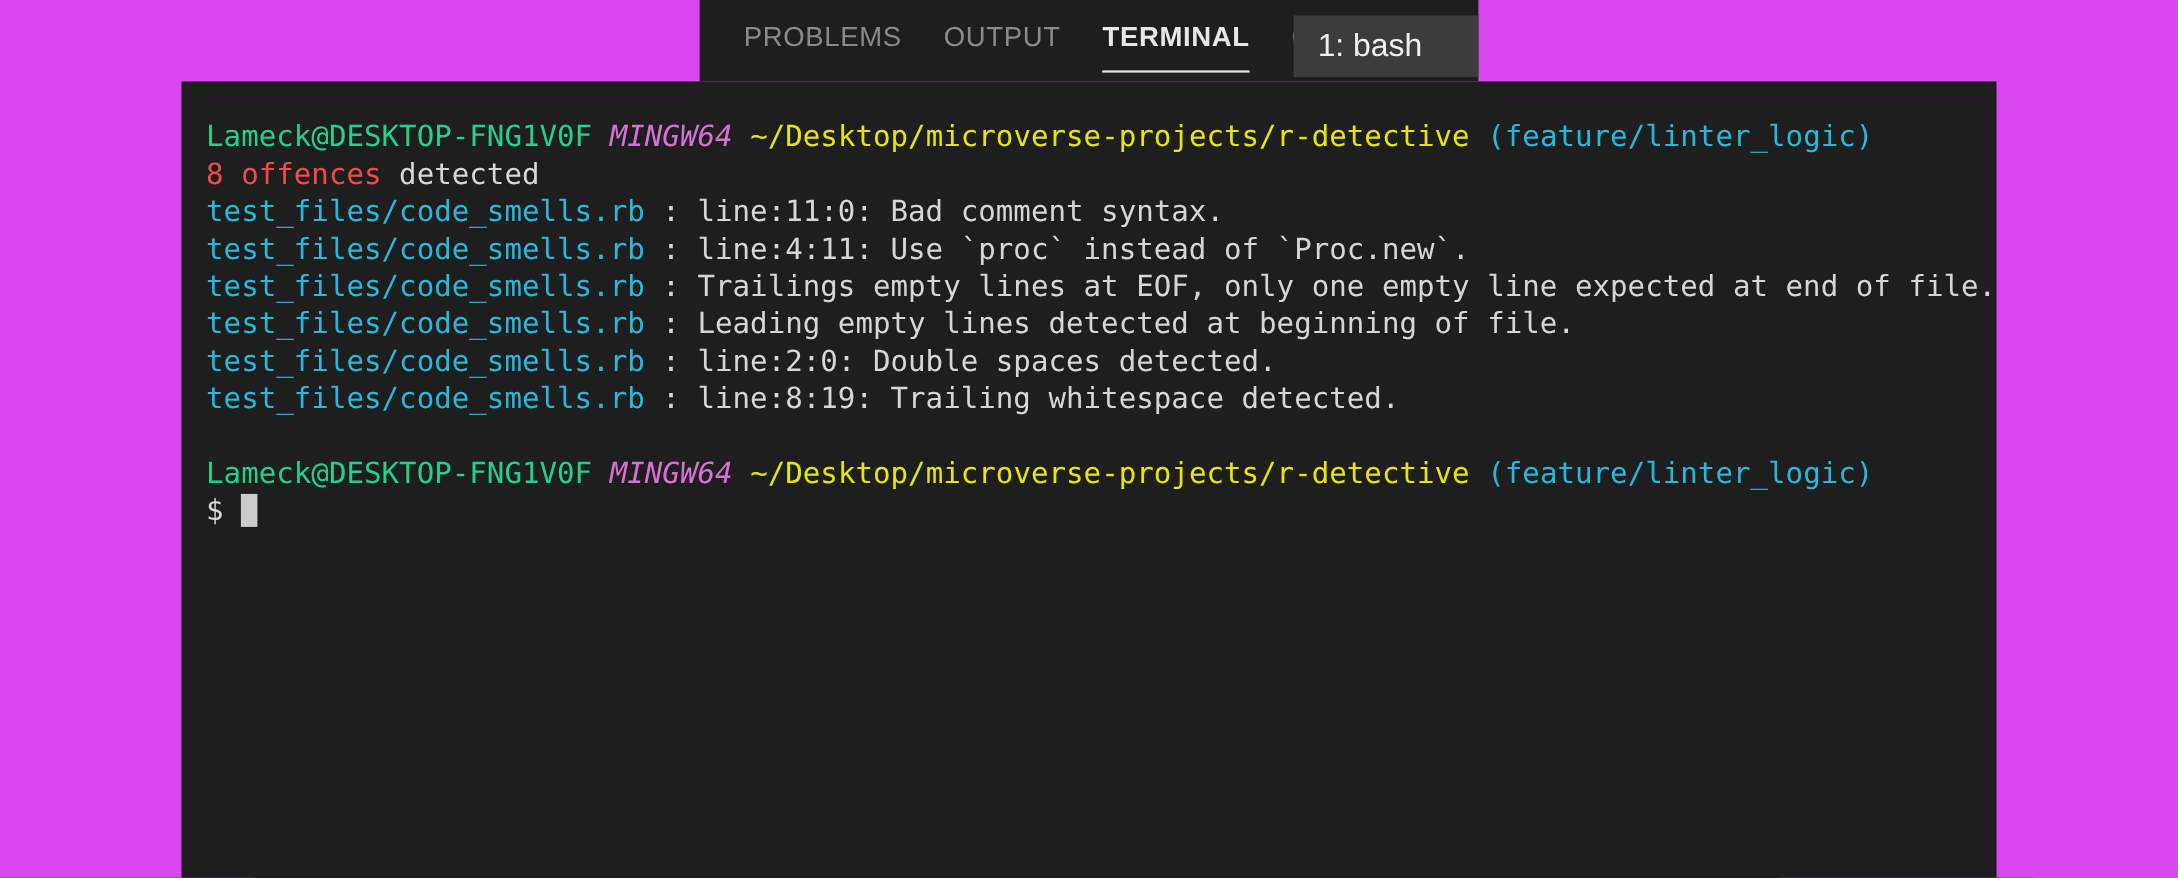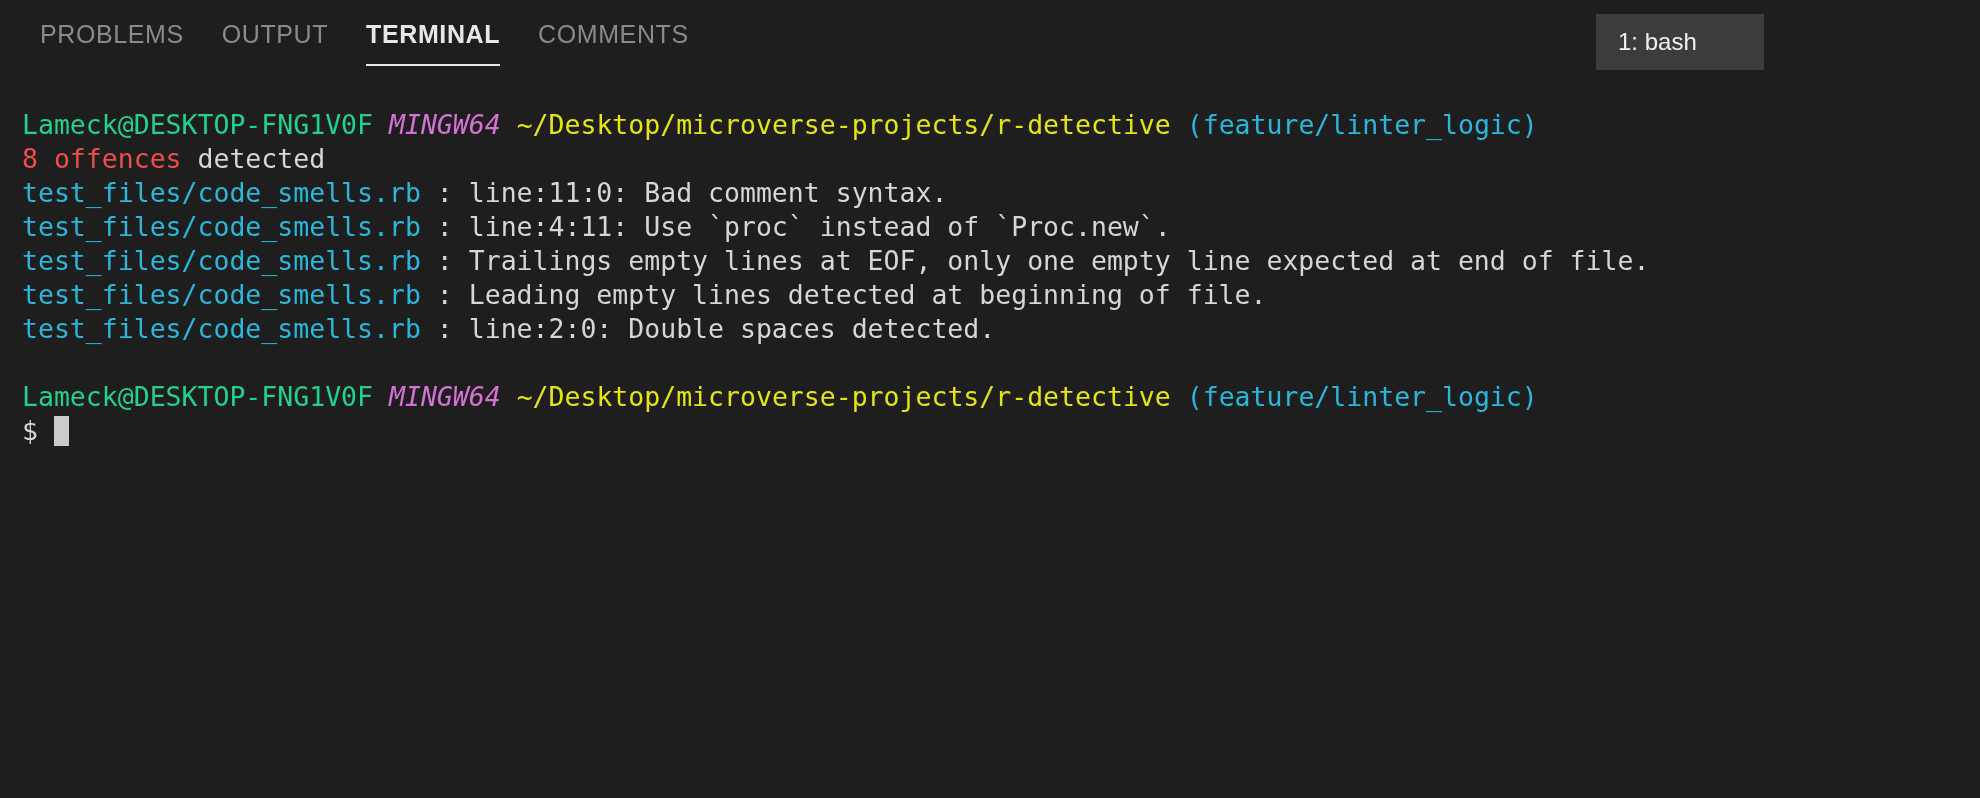--- a/index.html
+++ b/index.html
@@ -10,25 +10,26 @@
   }
   body {
     width: 1980px;
     height: 798px;
     overflow: hidden;
     font-family: "DejaVu Sans Mono", "Liberation Mono", monospace;
   }
 
   .panel {
     position: relative;
-    width: 1764px;
+    width: 1980px;
     height: 798px;
-    background: #f9a8d4;
+    background: #d946ef;
     display: flex;
     flex-direction: column;
+    align-items: center;
   }
 
   
   .panel-header {
     position: relative;
     height: 74px;
     flex: 0 0 74px;
     background: #1e1e1e;
     display: flex;
     align-items: center;
@@ -84,21 +85,21 @@
     height: 56px;
     min-width: 168px;
     background: #3c3c3c;
     display: flex;
     align-items: center;
     justify-content: flex-start;
     padding: 0 4px 0 22px;
     box-sizing: border-box;
     color: #f0f0f0;
     font-family: "Liberation Sans", sans-serif;
-    font-size: 24px;
+    font-size: 29px;
     line-height: 1;
     cursor: pointer;
     user-select: none;
     white-space: nowrap;
   }
 
   
   .terminal-body {
     flex: 1 1 auto;
     position: relative;
@@ -170,20 +171,21 @@
     <div class="term-line"><span class="c-cyan">test_files/code_smells.rb</span><span class="c-white"> : </span><span class="c-white">line:11:0: Bad comment syntax.</span></div>
 
     <div class="term-line"><span class="c-cyan">test_files/code_smells.rb</span><span class="c-white"> : </span><span class="c-white">line:4:11: Use `proc` instead of `Proc.new`.</span></div>
 
     <div class="term-line"><span class="c-cyan">test_files/code_smells.rb</span><span class="c-white"> : </span><span class="c-white">Trailings empty lines at EOF, only one empty line expected at end of file.</span></div>
 
     <div class="term-line"><span class="c-cyan">test_files/code_smells.rb</span><span class="c-white"> : </span><span class="c-white">Leading empty lines detected at beginning of file.</span></div>
 
     <div class="term-line"><span class="c-cyan">test_files/code_smells.rb</span><span class="c-white"> : </span><span class="c-white">line:2:0: Double spaces detected.</span></div>
 
+    <div class="term-line"><span class="c-cyan">test_files/code_smells.rb</span><span class="c-white"> : </span><span class="c-white">line:8:19: Trailing whitespace detected.</span></div>
 
     <div class="term-line blank"></div>
 
     <div class="term-line"><span class="c-green">Lameck@DESKTOP-FNG1V0F</span><span> </span><span class="c-magenta">MINGW64</span><span> </span><span class="c-yellow">~/Desktop/microverse-projects/r-detective</span><span> </span><span class="c-cyan">(feature/linter_logic)</span></div>
 
     <div class="term-line"><span class="c-white">$</span><span> </span><span class="cursor-block"></span></div>
 
   </div>
 </div>
 

